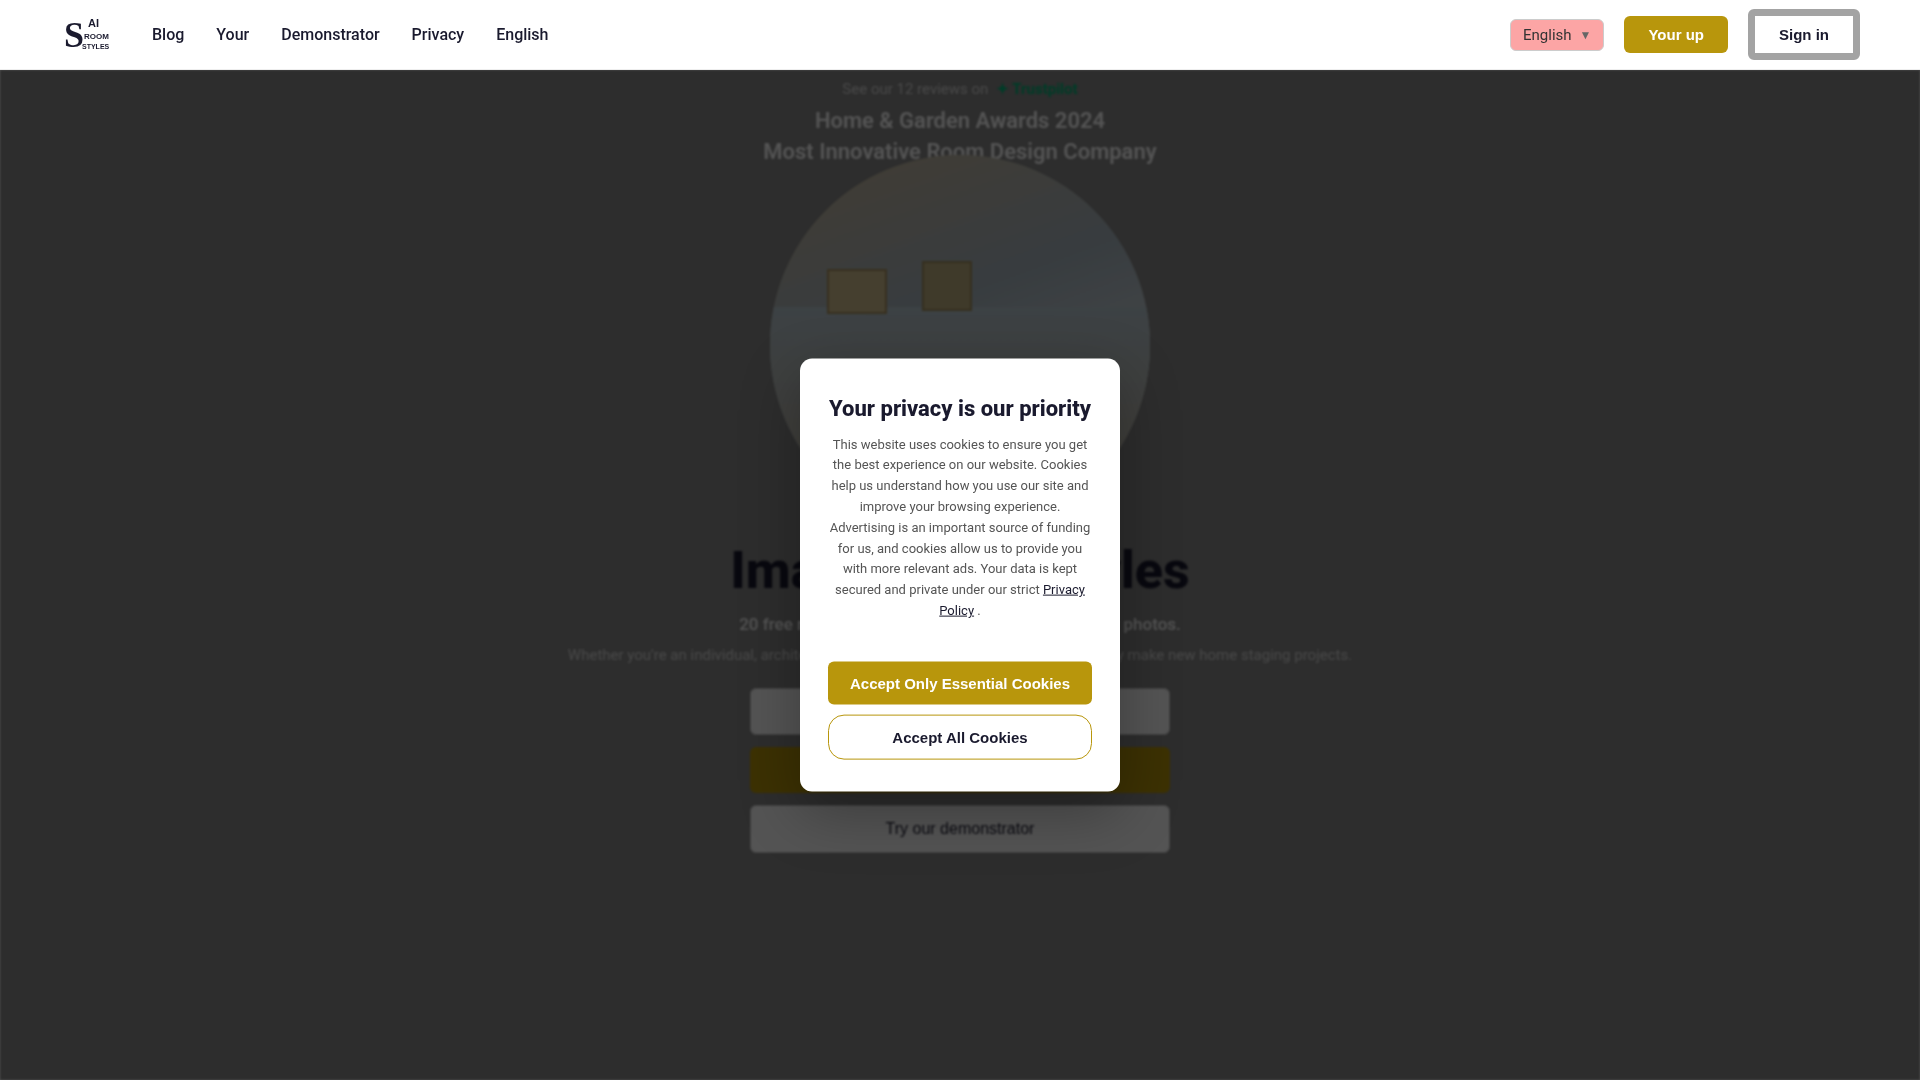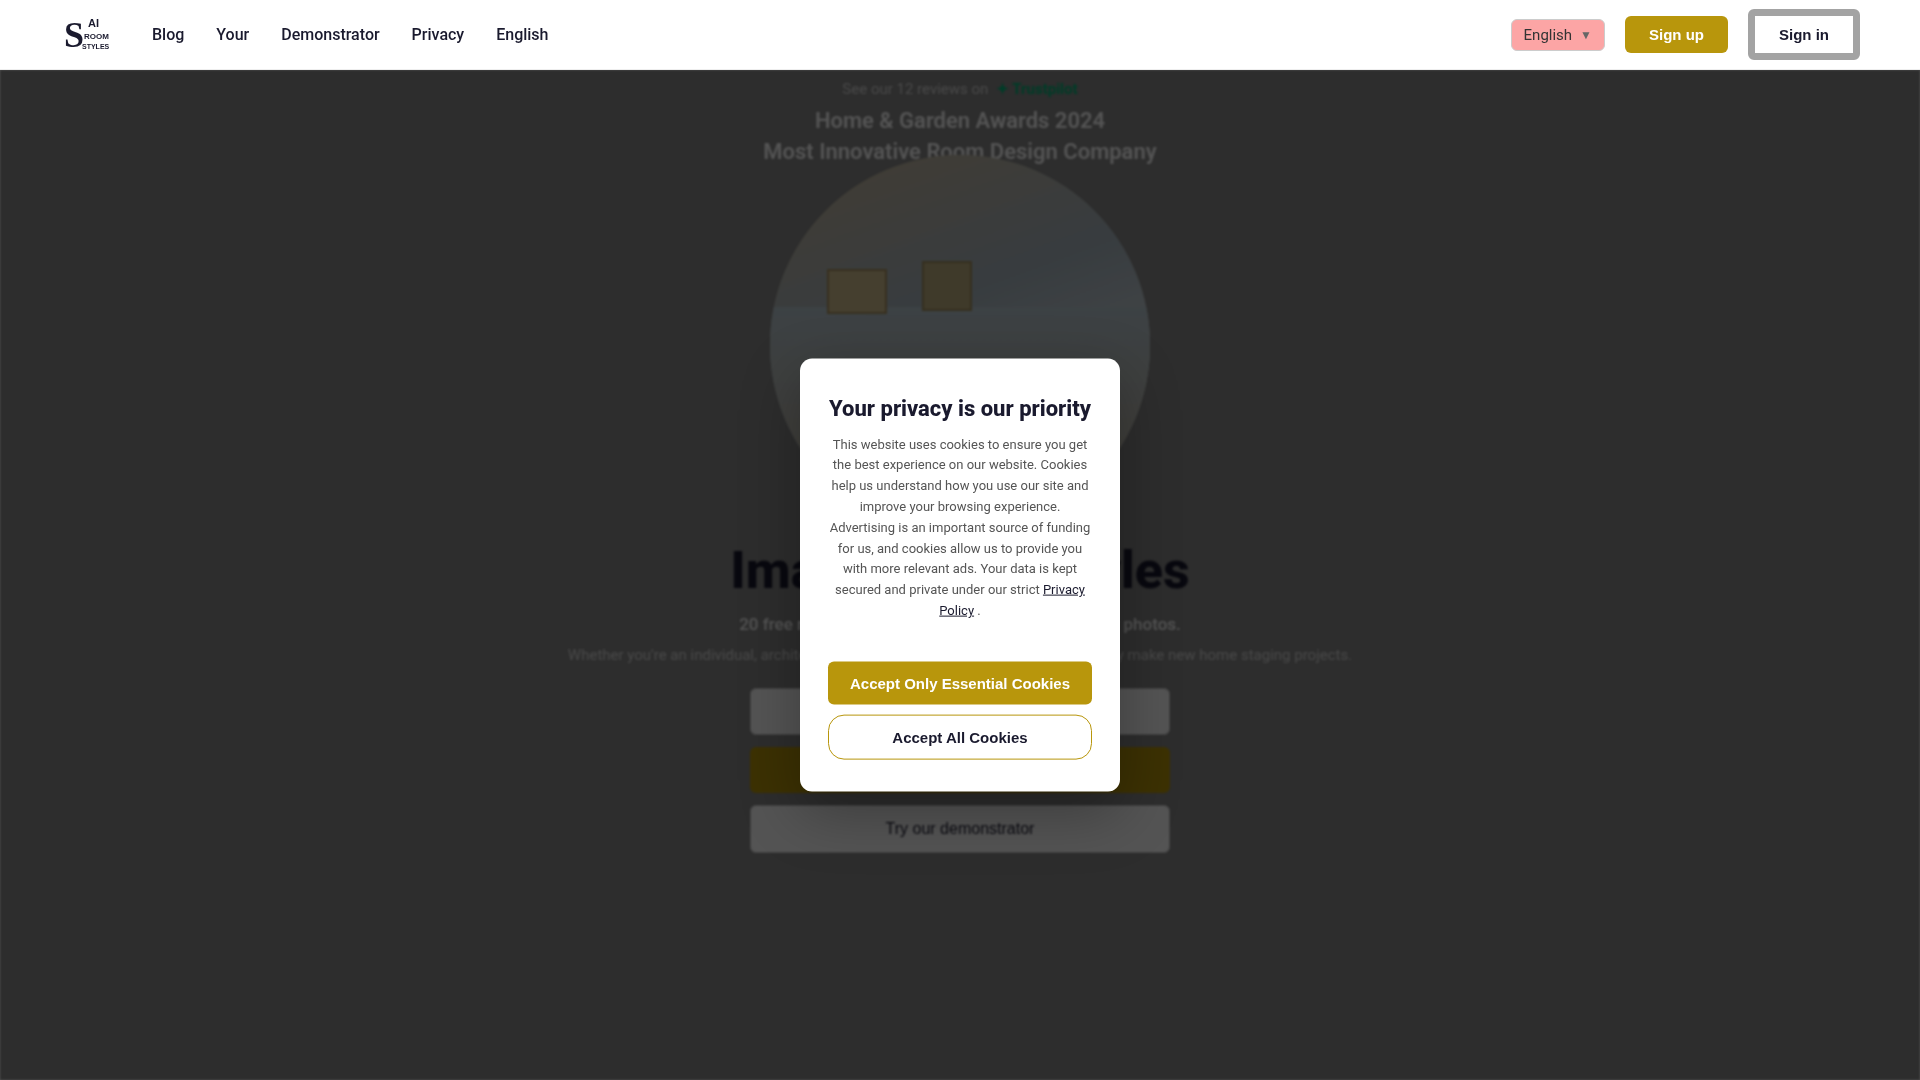--- a/index.html
+++ b/index.html
@@ -342,21 +342,21 @@
       <li><a href="#">Demonstrator</a></li>
       <li><a href="#">Privacy</a></li>
       <li><a href="#">English</a></li>
     </ul>
   </div>
   <div class="nav-right">
     <div class="lang-select">
       <span>English</span>
       <span class="chevron">▼</span>
     </div>
-    <button class="btn-signup">Sign up</button>
+    <button class="btn-signup">Your up</button>
     <button class="btn-signin">Sign in</button>
   </div>
 </nav>
 
 <div class="main-content">
 
   <div class="main-content-inner">
 
     <div class="hero-top">
       <div class="trustpilot-bar">

